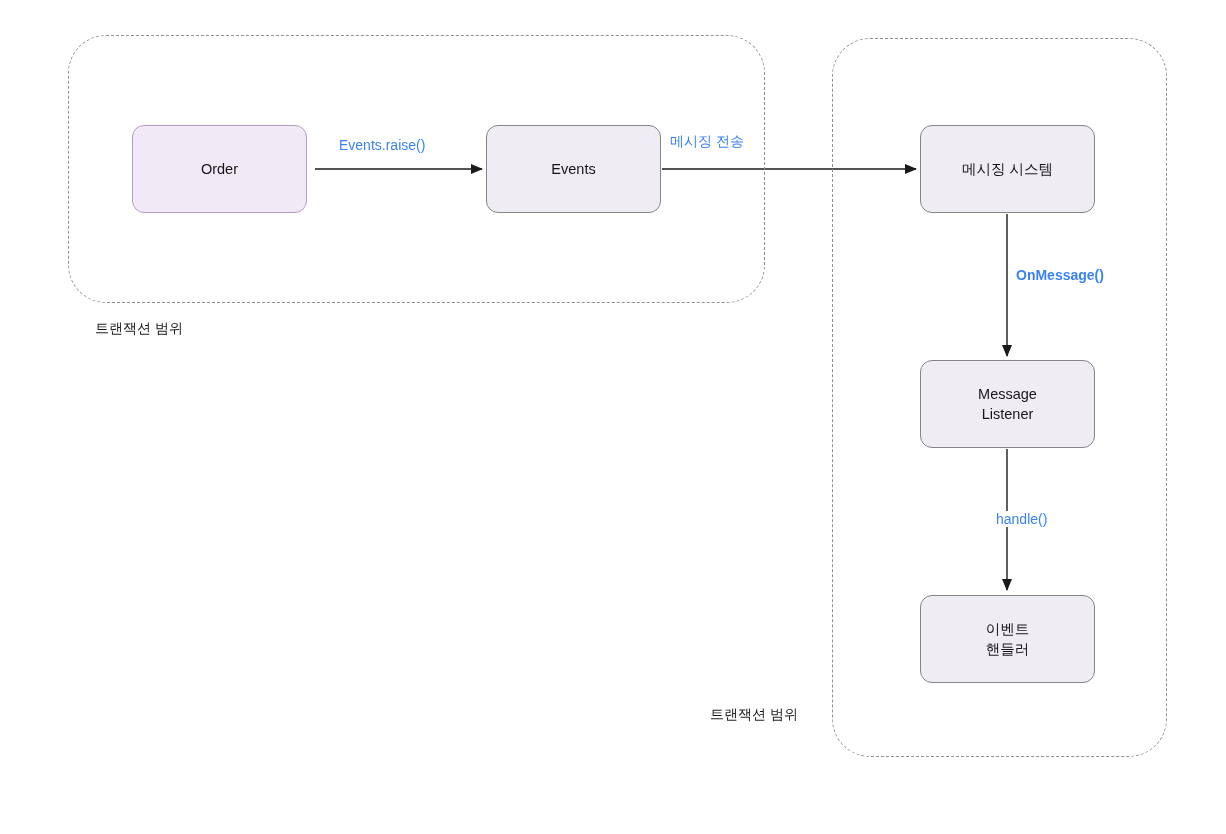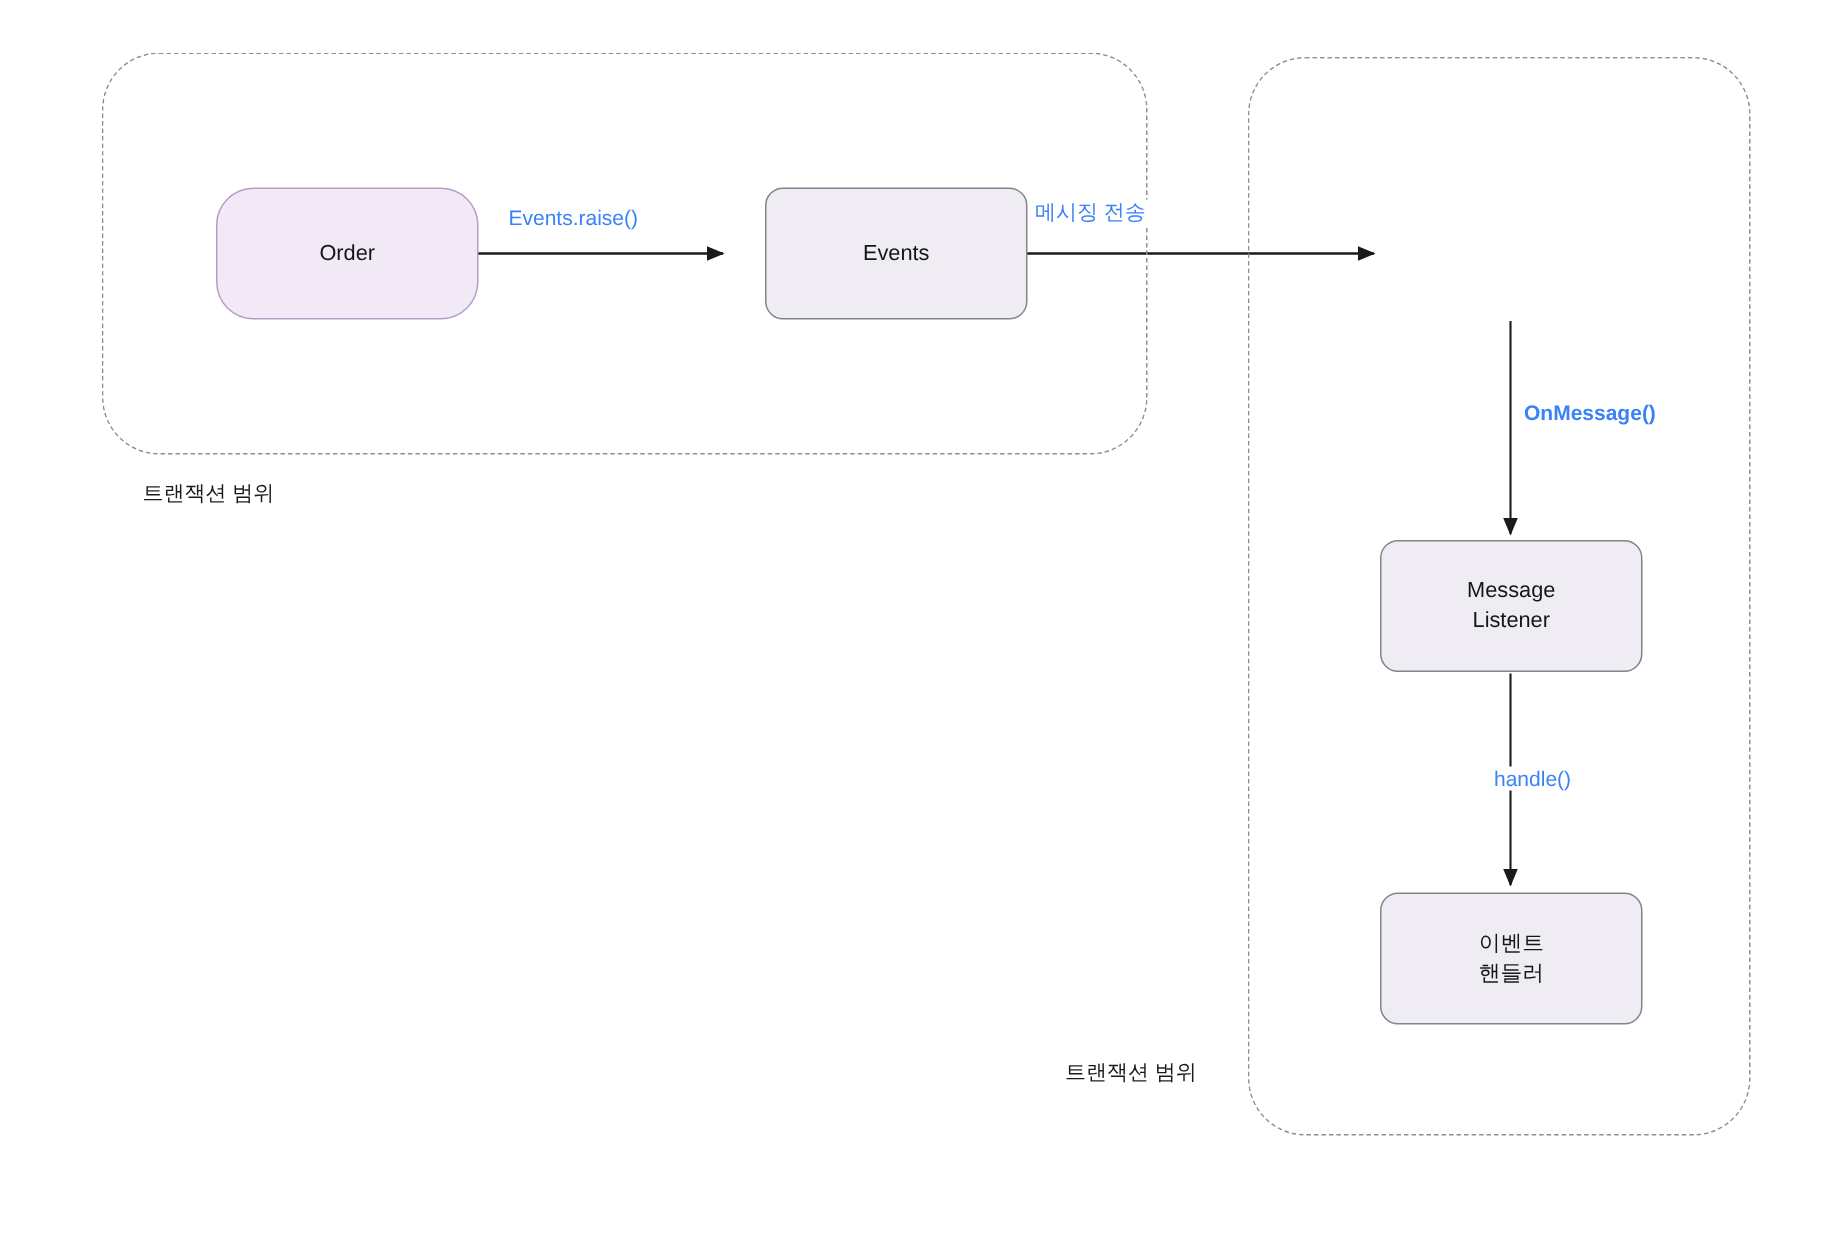--- a/index.html
+++ b/index.html
@@ -55,36 +55,36 @@
     color: #161616;
   }
   .node.purple {
     background: #f1eaf6;
     border: 1px solid #b79cc8;
   }
   .node.gray {
     background: #efecf3;
     border: 1px solid #86848b;
   }
-  .node-order            { left: 144px; top: 125px; border-radius: 25px; }
-  .node-events           { left: 486px; top: 125px; margin-left: 24px; }
+  .node-order            { left: 132px; top: 125px; }
+  .node-events           { left: 486px; top: 125px; }
   .node-messaging-system { left: 920px; top: 125px; }
   .node-message-listener { left: 920px; top: 360px; }
   .node-event-handler    { left: 920px; top: 595px; }
 
   .edge-label {
     position: absolute;
     font-size: 14px;
     color: #3b82f6;
     background: #ffffff;
     padding: 0 2px;
     white-space: nowrap;
   }
   .label-events-raise    { left: 337px; top: 137px; }
-  .label-messaging-send  { left: 688px; top: 133px; }
+  .label-messaging-send  { left: 668px; top: 133px; }
   .label-on-message      { left: 1014px; top: 267px; font-weight: bold; }
   .label-handle          { left: 994px; top: 511px; }
 </style>
 </head>
 <body>
 
 <div class="canvas">
 
   <svg class="edges-svg" viewBox="0 0 1226 834">
     <defs>
@@ -109,20 +109,23 @@
   <div class="group-label right">트랜잭션 범위</div>
 
   <div class="node purple node-order">
     <span>Order</span>
   </div>
 
   <div class="node gray node-events">
     <span>Events</span>
   </div>
 
+  <div class="node gray node-messaging-system">
+    <span>메시징 시스템</span>
+  </div>
 
   <div class="node gray node-event-handler">
     <span>이벤트</span>
     <span>핸들러</span>
   </div>
 
   <div class="node gray node-message-listener">
     <span>Message</span>
     <span>Listener</span>
   </div>

